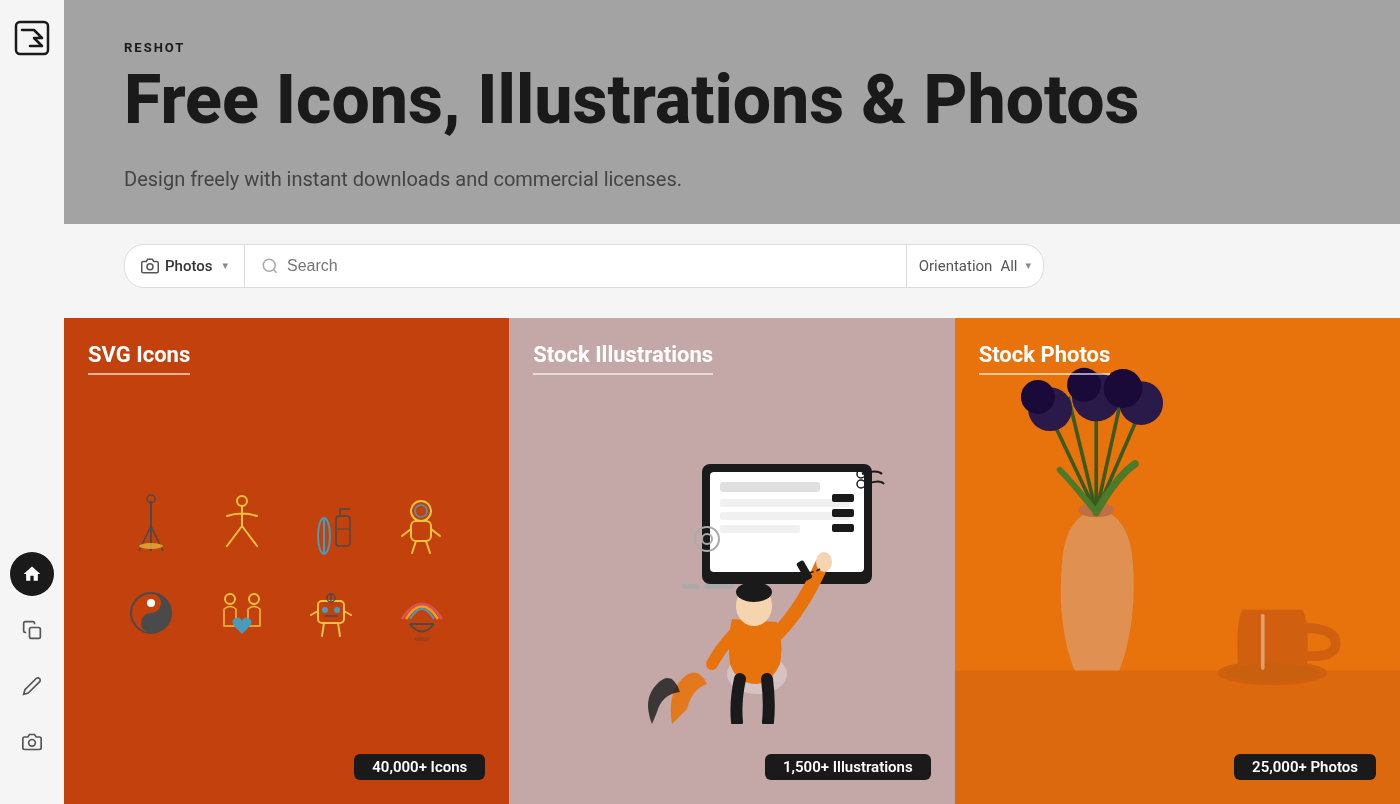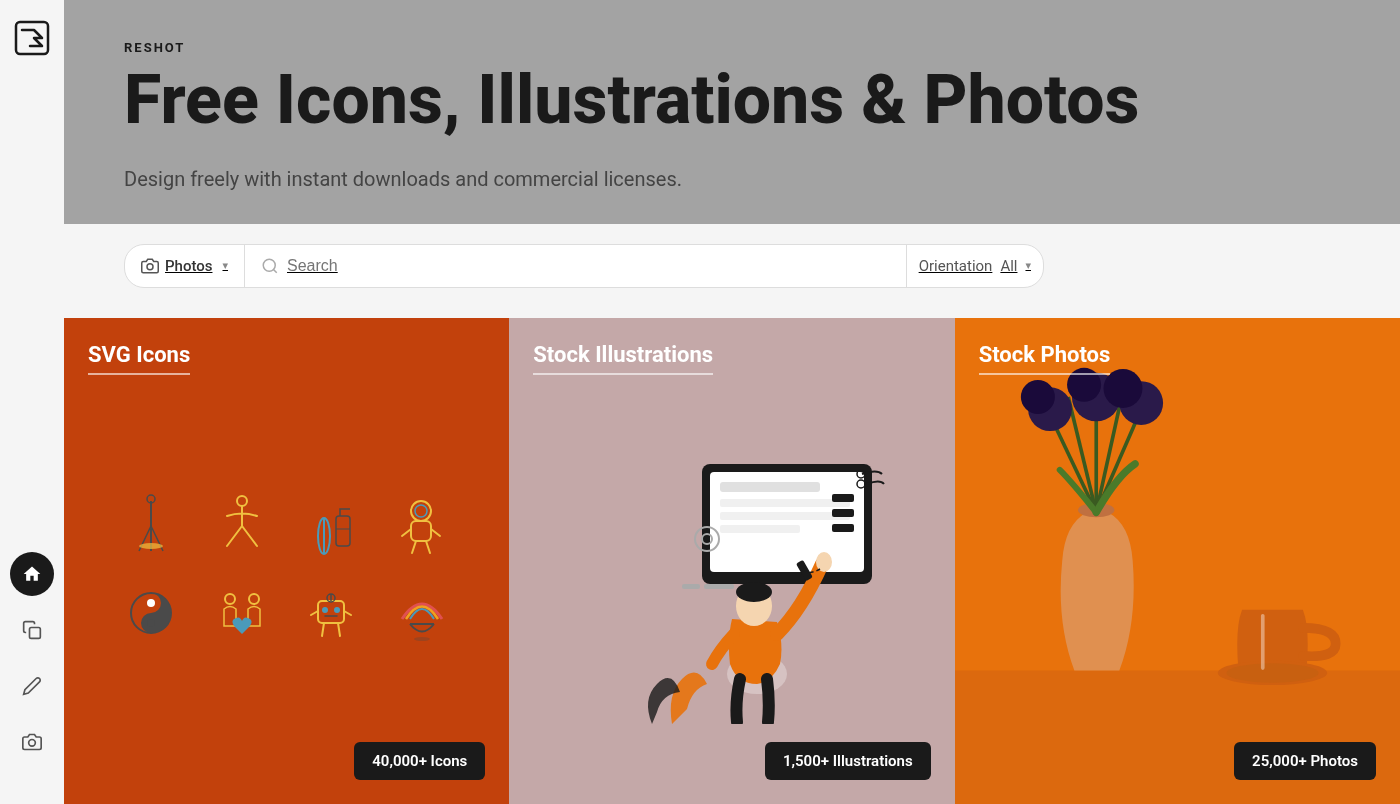--- a/index.html
+++ b/index.html
@@ -107,21 +107,20 @@
       padding: 20px 60px 30px 60px;
     }
 
     .search-bar {
       background: #fff;
       border: 1.5px solid #ddd;
       border-radius: 20px;
       display: flex;
       align-items: center;
       max-width: 920px;
-      text-decoration: underline;
     }
 
     .search-type {
       display: flex;
       align-items: center;
       gap: 6px;
       padding: 12px 16px;
       border-right: 1.5px solid #ddd;
       cursor: pointer;
       white-space: nowrap;
@@ -227,21 +226,21 @@
       margin-top: 6px;
       width: 100%;
     }
 
     .card-badge {
       position: absolute;
       bottom: 24px;
       right: 24px;
       background: #1a1a1a;
       color: #fff;
-      padding: 10px 18px;
+      padding: 4px 18px;
       border-radius: 6px;
       font-size: 15px;
       font-weight: 600;
       z-index: 2;
       cursor: pointer;
     }
 
     
     .icons-grid {
       position: absolute;

